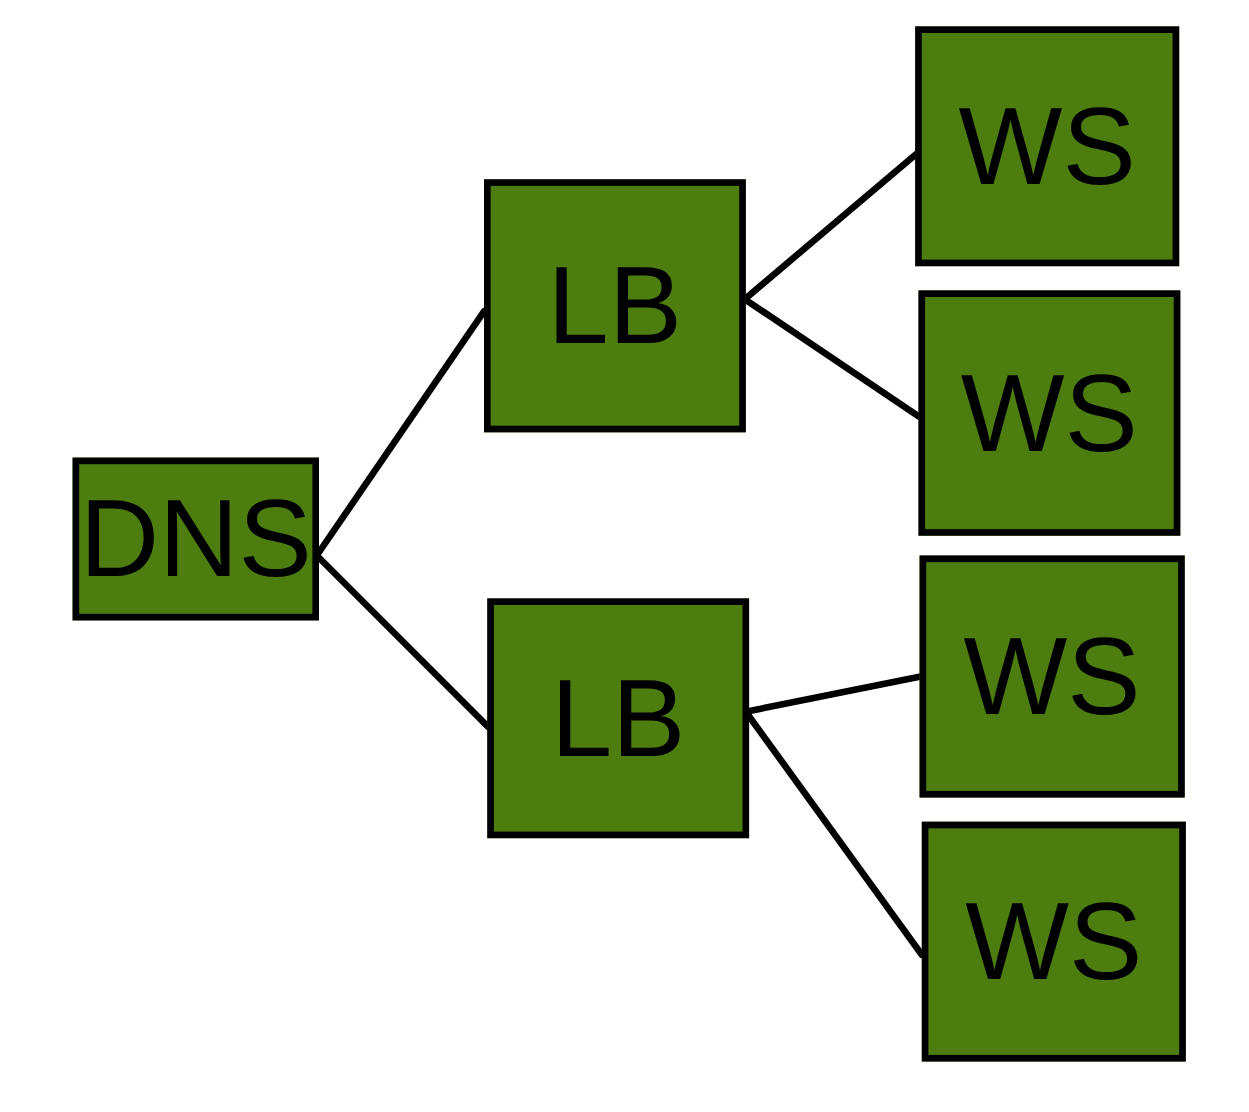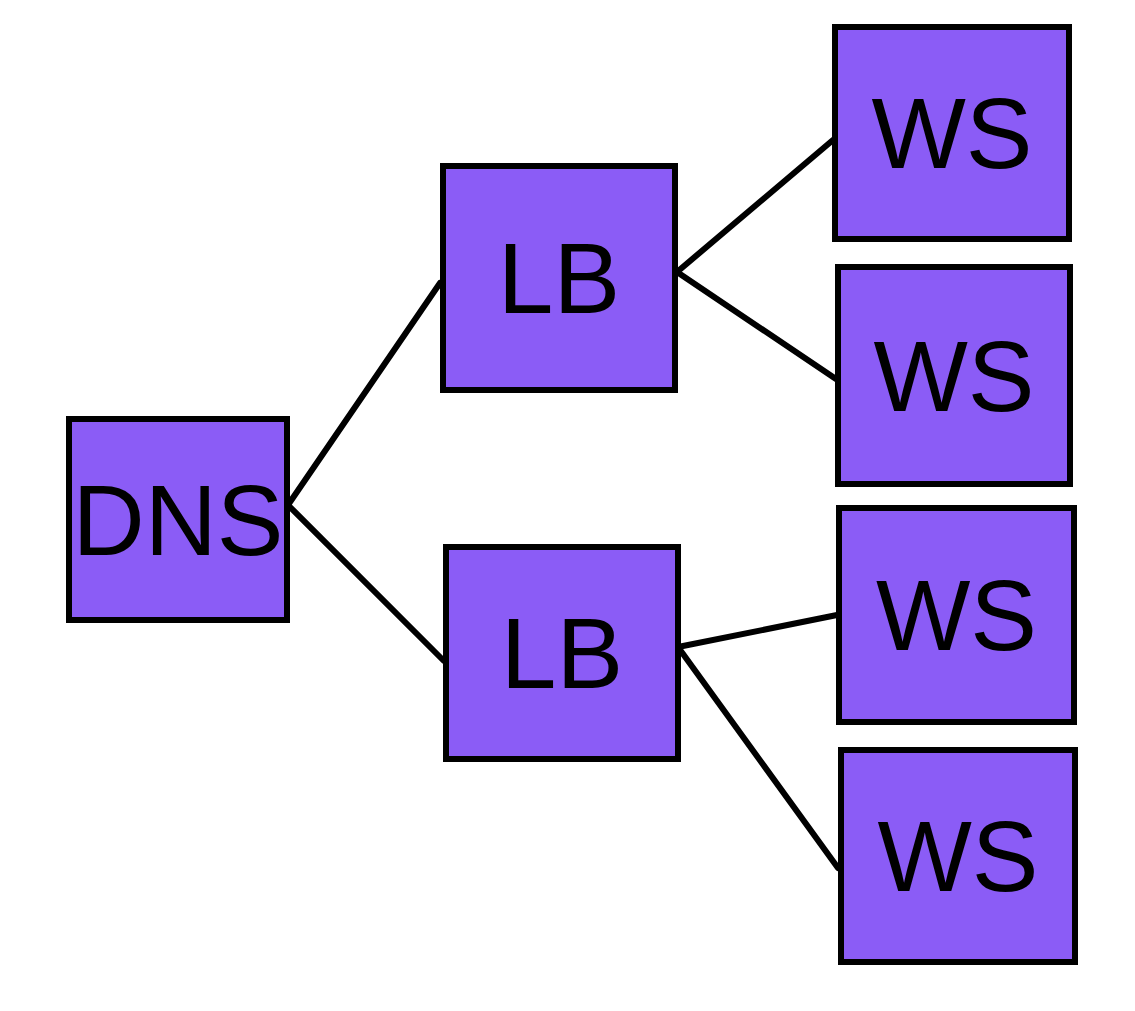--- a/index.html
+++ b/index.html
@@ -22,21 +22,21 @@
     position: absolute;
     left: 0;
     top: 0;
     width: 1135px;
     height: 1011px;
     pointer-events: none;
   }
   .node {
     position: absolute;
     box-sizing: border-box;
-    background: #8b5cf6;
+    background: #4d7c0f;
     border: 6px solid #000000;
     display: flex;
     align-items: center;
     justify-content: center;
   }
   .node-label {
     font-family: "Liberation Sans", sans-serif;
     font-weight: 400;
     font-size: 100px;
     line-height: 1;
@@ -55,21 +55,21 @@
     <g id="edges-group">
         <line x1="288" y1="505" x2="440" y2="283" stroke="#000000" stroke-width="6" stroke-linecap="round"></line>
         <line x1="288" y1="505" x2="444" y2="661" stroke="#000000" stroke-width="6" stroke-linecap="round"></line>
         <line x1="677" y1="272" x2="833" y2="140" stroke="#000000" stroke-width="6" stroke-linecap="round"></line>
         <line x1="677" y1="272" x2="836" y2="379" stroke="#000000" stroke-width="6" stroke-linecap="round"></line>
         <line x1="678" y1="647" x2="837" y2="615" stroke="#000000" stroke-width="6" stroke-linecap="round"></line>
         <line x1="678" y1="647" x2="838" y2="868" stroke="#000000" stroke-width="6" stroke-linecap="round"></line>
       </g>
   </svg>
 
-  <div class="node" style="left: 66px; top: 416px; width: 224px; height: 207px; border-width: 6px; border-color: rgb(0, 0, 0);">
+  <div class="node" style="left: 66px; top: 416px; width: 224px; height: 148px; border-width: 6px; border-color: rgb(0, 0, 0);">
     <span class="node-label">DNS</span>
   </div>
 
   <div class="node" style="left: 440px; top: 163px; width: 238px; height: 230px; border-width: 6px; border-color: rgb(0, 0, 0);">
     <span class="node-label">LB</span>
   </div>
 
   <div class="node" style="left: 443px; top: 544px; width: 238px; height: 218px; border-width: 6px; border-color: rgb(0, 0, 0);">
     <span class="node-label">LB</span>
   </div>

